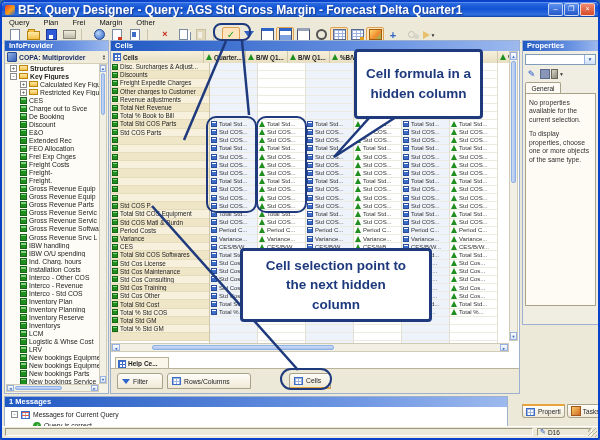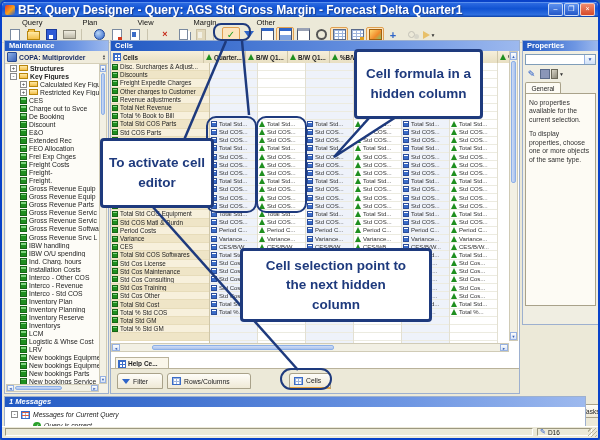--- a/index.html
+++ b/index.html
@@ -5,21 +5,21 @@
   html,body{margin:0;padding:0;background:#3a6ea5;font-family:"Liberation Sans","DejaVu Sans",sans-serif;}
   #win{position:relative;width:600px;height:440px;background:#ece9d8;border:2px solid #0942c9;box-sizing:border-box;border-radius:6px 6px 3px 3px;overflow:hidden;}
   
   #titlebar{position:absolute;left:0;top:0;right:0;height:15px;background:linear-gradient(180deg,#6ea2f5 0%,#2a68e0 10%,#1052d2 45%,#2e6fe0 85%,#0a3fa6 100%);display:flex;align-items:center;padding:0 3px;border-radius:4px 4px 0 0;}
   #appicon{width:10px;height:10px;margin-right:3px;background:linear-gradient(135deg,#e63a2a 0%,#f7a11a 55%,#2a5fd0 100%);border-radius:2px;flex:none;}
   #title{color:#fff;font-size:12px;font-weight:bold;text-shadow:1px 1px 1px #1a3d8f;white-space:nowrap;overflow:hidden;flex:1;}
   .wbtn{width:13px;height:11px;margin-left:1px;border-radius:2px;border:1px solid rgba(255,255,255,.7);color:#fff;font-size:7px;line-height:9px;text-align:center;background:linear-gradient(180deg,#5c90ee,#2458c8);flex:none;}
   .wbtn.close{background:linear-gradient(180deg,#ef8b6e,#d6492a);}
   
   #menubar{position:absolute;left:0;top:15px;right:0;height:10px;display:flex;align-items:center;background:#ece9d8;}
-  .mi{font-size:7.5px;padding:0 20px;color:#111;}
+  .mi{font-size:7.5px;padding:0 7px;color:#111;}
   #toolbar{position:absolute;left:0;top:25px;right:0;height:15px;display:flex;align-items:center;background:#ece9d8;border-bottom:1px solid #d8d4c0;padding-left:4px;}
   .tb{width:16px;height:14px;display:flex;align-items:center;justify-content:center;border:1px solid transparent;border-radius:2px;flex:none;position:relative;}
   .tb.hl{background:#fde4bd;border-color:#e0a050;}
   .tb.dis{opacity:.35;}
   .tsep{width:6px;height:12px;flex:none;border-left:1px solid #c9c4ae;margin:0 2px 0 3px;}
   .dd{font-size:5px;color:#333;margin-left:1px;}
   
   .ic{display:inline-block;}
   .ic-page,.ic-page-edit,.ic-page-view{width:8px;height:10px;background:#fff;border:1px solid #7a8aa0;position:relative;}
   .ic-page-edit::after{content:"";position:absolute;right:-1px;bottom:-1px;width:4px;height:4px;background:#d23b1f;}
@@ -105,21 +105,21 @@
   .ic-wand{width:8px;height:8px;background:linear-gradient(135deg,#d8d4c6,#8a8778);border:1px solid #6a6758;}
   #ptab{position:absolute;left:2px;top:41px;width:34px;height:11px;background:#fdfbf4;border:1px solid #a9a28a;border-bottom:none;border-radius:2px 2px 0 0;font-size:6.5px;text-align:center;line-height:11px;color:#222;}
   #pbody{position:absolute;left:2px;top:52px;right:2px;bottom:18px;background:#fdfbf4;border:1px solid #a9a28a;box-sizing:border-box;padding:5px 3px;overflow:hidden;}
   #pbody p{margin:0 0 6px 0;font-size:6.8px;color:#333;line-height:1.25;}
   #sidetabs{position:absolute;left:520px;top:402px;width:77px;height:15px;display:flex;}
   .stab{height:14px;display:flex;align-items:center;background:linear-gradient(#fefdf9,#efe9d6);border:1px solid #a9a28a;border-radius:0 0 3px 3px;padding:0 3px;margin-right:2px;box-sizing:border-box;}
   .stab.active{border-top:2px solid #e8a33d;}
   .stab .stl{font-size:6.5px;color:#222;white-space:nowrap;}
   .mini-tasks{width:8px;height:8px;background:linear-gradient(135deg,#f6c96a,#d2691e);border:1px solid #a0561a;margin-right:2px;flex:none;}
   
-  #msgs{left:2px;top:394px;width:582px;height:35px;background:#fff;font-style:italic;}
+  #msgs{left:2px;top:394px;width:504px;height:35px;background:#fff;}
   #msgbody{position:absolute;left:0;right:0;top:10px;bottom:0;background:#fff;padding:2px 0 0 6px;box-sizing:border-box;}
   .mrow{height:11px;display:flex;align-items:center;white-space:nowrap;}
   .mrow .t-exp{width:7px;height:7px;border:1px solid #8a8a8a;background:#fff;font-size:6px;line-height:5px;text-align:center;color:#333;margin-right:3px;box-sizing:border-box;flex:none;}
   .m-grid{width:9px;height:8px;background:#fff;border:1px solid #3a6cc8;background-image:linear-gradient(#e06040 1px,transparent 1px),linear-gradient(90deg,#9fb5dd 1px,transparent 1px);background-size:3px 3px;margin-right:3px;flex:none;box-sizing:border-box;}
   .m-check{width:8px;height:8px;border-radius:50%;background:#2ba12b;color:#fff;font-size:6px;line-height:8px;text-align:center;margin-right:3px;flex:none;}
   .mrow .ml{font-size:6.8px;color:#222;}
   
   #statusbar{position:absolute;left:0;right:0;bottom:0;height:11px;background:#ece9d8;border-top:1px solid #fff;}
   .sfield{position:absolute;top:1px;height:8px;border:1px solid;border-color:#9c987f #fff #fff #9c987f;background:#ece9d8;box-sizing:border-box;display:flex;align-items:center;padding:0 2px;}
   .sfield .sv{font-size:6.5px;color:#222;white-space:nowrap;}
@@ -139,21 +139,21 @@
     <div id="appicon"></div>
     <div id="title">BEx Query Designer - Query: AGS Std Gross Margin - Forecast Delta Quarter1</div>
     <div class="wbtn">–</div>
     <div class="wbtn">❐</div>
     <div class="wbtn close">×</div>
   </div>
 
   <div id="menubar">
       <div class="mi">Query</div>
       <div class="mi">Plan</div>
-      <div class="mi">View</div>
+      <div class="mi">Frei</div>
       <div class="mi">Margin</div>
       <div class="mi">Other</div>
     </div>
 
   <div id="toolbar">
       <div class="tb">
         <span class="ic ic-page"></span>
       </div>
       <div class="tb">
         <span class="ic ic-folder"></span>
@@ -218,21 +218,21 @@
       <div class="tb dis">
         <span class="ic ic-rings"></span>
       </div>
       <div class="tb">
         <span class="ic ic-hand"></span>
         <span class="dd">▼</span>
       </div>
     </div>
 
   <div id="left" class="panel">
-    <div class="phead">Maintenance</div>
+    <div class="phead">InfoProvider</div>
     <div id="copa">
       <span class="t-cube"></span>
       <span class="lbl">COPA: Multiprovider</span>
       <span class="spin">▲<br>▼</span>
     </div>
     <div id="tree">
         <div class="trow" style="padding-left: 4px;">
           <span class="t-exp">+</span>
           <span class="t-folder"></span>
           <span class="tl b">Structures</span>
@@ -1319,17 +1319,16 @@
   <svg id="overlay" viewBox="0 0 600 440">
     <line x1="224" y1="39" x2="182" y2="138" stroke="#1e3a7d" stroke-width="2.5"></line>
     <line x1="240" y1="39" x2="247" y2="113" stroke="#1e3a7d" stroke-width="2.5"></line>
     <line x1="150" y1="204" x2="296" y2="368" stroke="#1e3a7d" stroke-width="2.5"></line>
     <polygon points="368,115 394,115 332,155" fill="#ffffff" stroke="#1e3a7d" stroke-width="2.5"></polygon>
   </svg>
   <div class="ann-ring" style="left:211px;top:21px;width:38px;height:18px;border-radius:8px;"></div>
   <div class="ann-ring" style="left:204px;top:114px;width:51px;height:97px;"></div>
   <div class="ann-ring" style="left:254px;top:114px;width:51px;height:97px;"></div>
   <div class="ann-ring" style="left:278px;top:366px;width:52px;height:22px;border-radius:11px;"></div>
-  <div class="ann-box" style="left:98px;top:136px;width:114px;height:70px;padding:2px 6px;">To activate cell editor</div>
   <div class="ann-box" style="left:352px;top:47px;width:129px;height:70px;padding:2px 6px;">Cell formula in a hidden column</div>
   <div class="ann-box" style="left:238px;top:246px;width:192px;height:74px;padding:2px 22px;">Cell selection point to the next hidden column</div>
 
 </div>
 
 </body></html>

